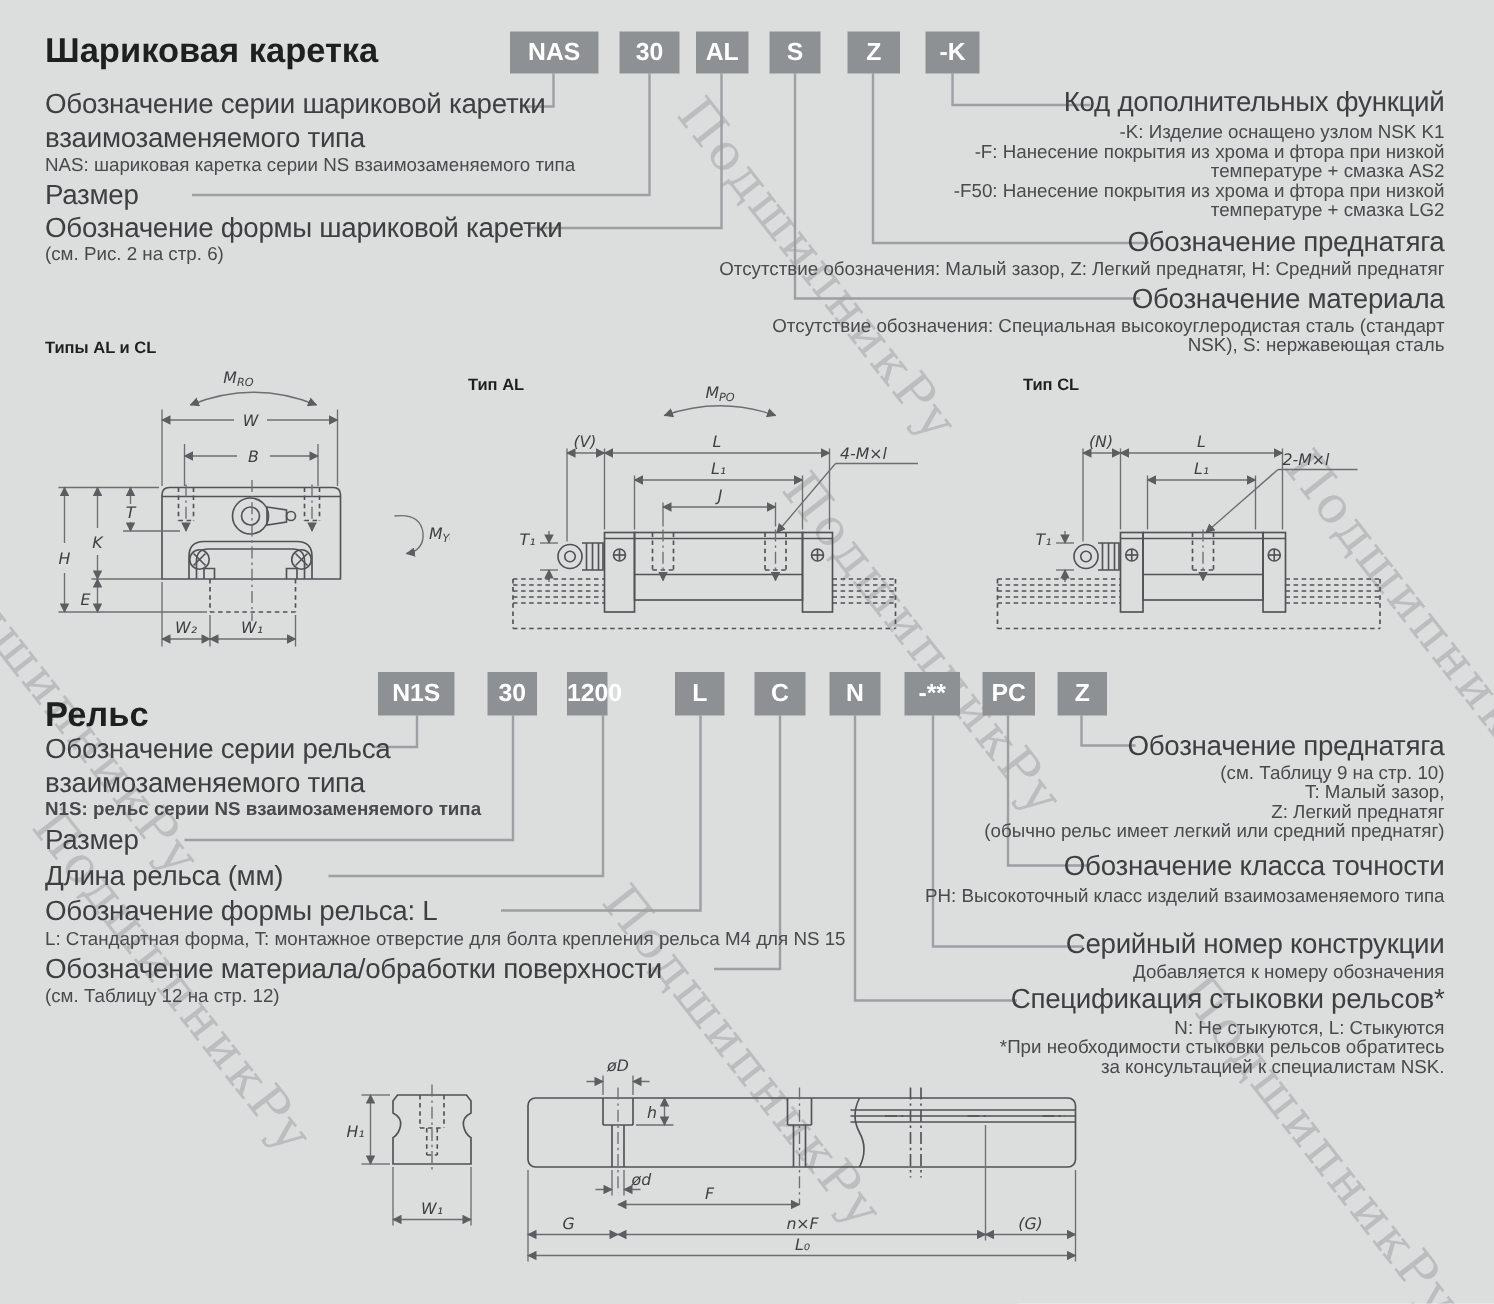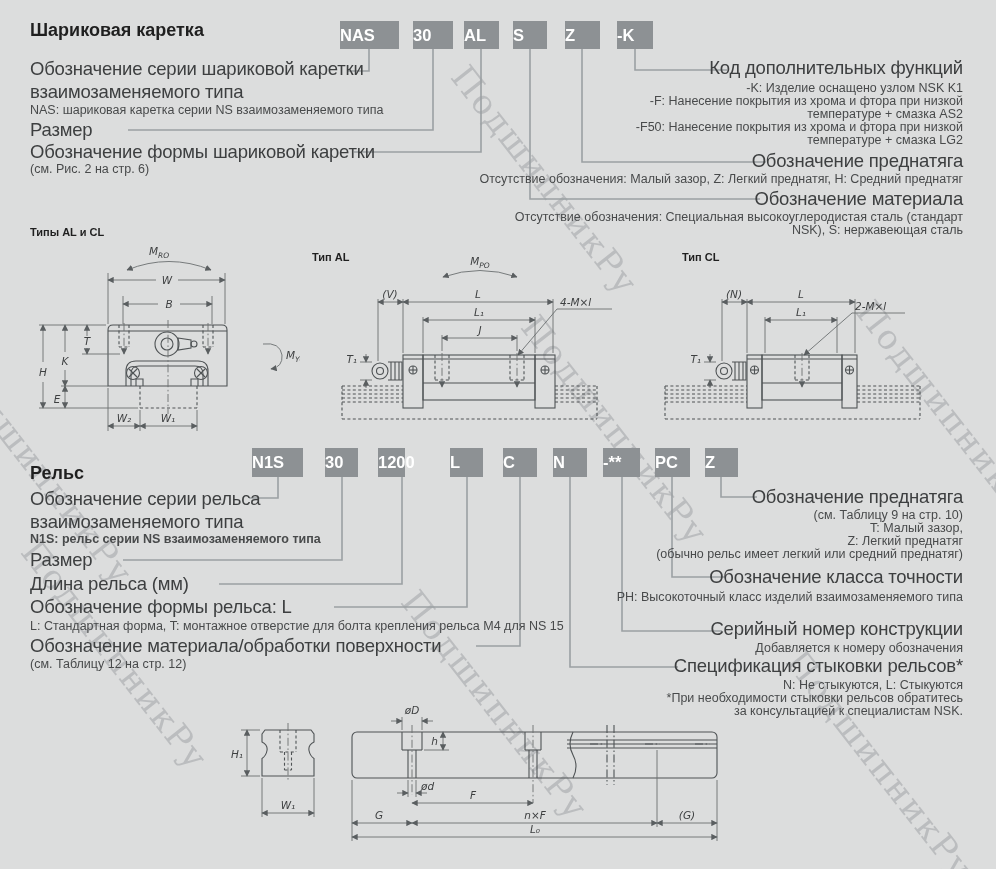--- a/index.html
+++ b/index.html
@@ -2,27 +2,27 @@
 <html><head>
 <meta charset="utf-8">
 <style>
   html,body{margin:0;padding:0;}
   .page{position:relative;width:996px;height:869px;background:#dcdddd;overflow:hidden;
         font-family:"Liberation Sans",sans-serif;}
   .wm{position:absolute;font-family:"DejaVu Serif",serif;font-size:34px;letter-spacing:2px;
       color:rgba(118,122,126,.32);transform:translate(-50%,-50%) rotate(52deg);
       white-space:nowrap;z-index:0;}
   .abs{position:absolute;z-index:2;white-space:nowrap;}
-  .h1{font-size:18px;font-weight:bold;color:#1f1f1f;}
+  .h1{font-size:23px;font-weight:bold;color:#1f1f1f;}
   .h2{font-size:11px;font-weight:bold;color:#1f1f1f;}
   .lbl{font-size:18.5px;color:#3d3f40;letter-spacing:-0.2px;}
   .small{font-size:12.5px;color:#484a4b;}
   .rt{text-align:left;right:33px;}
   .code-box{position:absolute;height:28px;background:#8d9194;color:#fff;font-weight:bold;
-            font-size:16.5px;text-align:left;line-height:28px;z-index:2;}
+            font-size:16.5px;text-align:center;line-height:28px;z-index:2;}
   .overlay{position:absolute;left:0;top:0;z-index:1;}
   .diag{position:absolute;z-index:1;}
   .geo{stroke:#4f5355;fill:none;stroke-width:1.1;}
   .dim{stroke:#6b6f71;fill:none;stroke-width:0.9;}
   .dsh{stroke-dasharray:3,2.4;}
   .cl{stroke-dasharray:8,2.6,1.6,2.6;}
   .conn{stroke:#9ba0a3;stroke-width:1.6;fill:none;}
   svg text{font-family:"DejaVu Sans",sans-serif;font-style:italic;font-size:10.5px;fill:#3d3f40;}
   svg .sub{font-size:7.5px;}
 </style>

